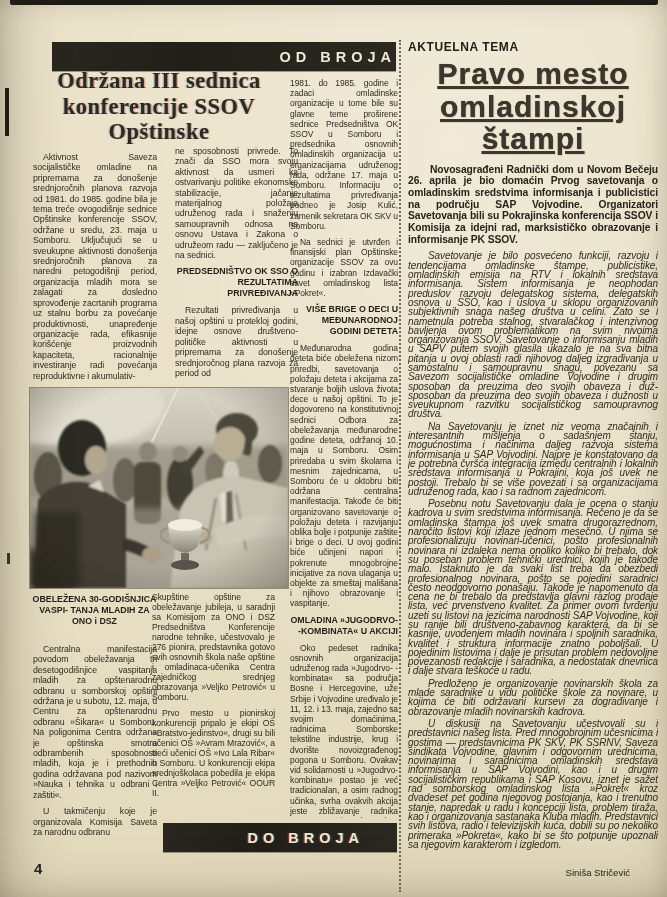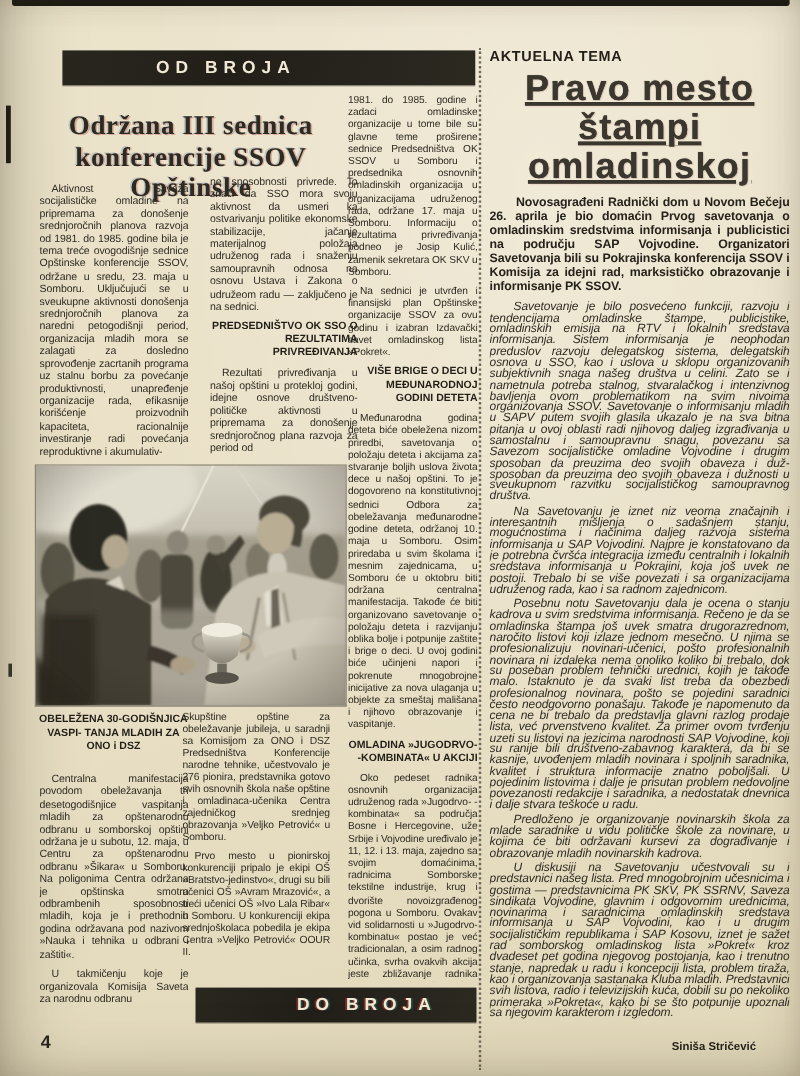--- a/index.html
+++ b/index.html
@@ -21,26 +21,26 @@
   .top-strip { position:absolute; left:10px; top:0; width:648px; height:5px; background:#1d1b16; border-radius:0 0 2px 2px; }
   .edge-mark-1 { position:absolute; left:5px; top:88px; width:4px; height:48px; background:#1d1b16; }
   .edge-mark-2 { position:absolute; left:7px; top:553px; width:3px; height:11px; background:#3a362c; }
   
   .banner {
     position:absolute; height:29px; background:linear-gradient(100deg,#2a271f,#221f19 40%,#2c2921);
     display:flex; align-items:center;
     color:#f1e9d5; font-weight:bold; font-size:14.5px; letter-spacing:5px;
     box-shadow:0 1px 0 rgba(40,35,25,.4);
   }
-  .banner-top { left:52px; top:42px; width:344px; padding-left:78px; box-sizing:border-box; }
+  .banner-top { left:52px; top:42px; width:344px; padding-left:78px; box-sizing:border-box;justify-content:flex-end; }
   .banner-bottom { left:163px; top:823px; width:234px; justify-content:flex-end; padding-right:33px; box-sizing:border-box;
     text-shadow:-1.5px 0 0 rgba(195,60,45,.55), 1.5px 0 0 rgba(40,140,120,.4); }
   
   .headline-left {
-    position:absolute; left:30px; top:92px; width:258px; text-align:center;
+    position:absolute; left:30px; top:68px; width:258px; text-align:center;
     font-family:"Liberation Serif", serif; font-weight:bold;
     font-size:22.5px; line-height:25.5px; color:#2d2a22; letter-spacing:.5px;
     text-shadow:1.3px .4px 0 rgba(165,45,40,.30), -1.3px -.3px 0 rgba(35,85,155,.22);
   }
   
   .col {
     position:absolute; text-align:justify; overflow:hidden;
     font-size:8.8px; line-height:10.4px; letter-spacing:-.1px; color:#2f2c23;
   }
   .col p { margin:0 0 6px 0; text-indent:10px; }
@@ -78,21 +78,21 @@
     color:#3b372e; letter-spacing:1px; margin:2px 0 8px 0;
     text-shadow:0 0 .7px #3b372e, 1px 1px 0 rgba(150,45,35,.12);
     text-decoration:underline;
   }
   .lead {
     font-weight:bold; font-size:10.3px; line-height:11.7px; text-align:justify;
     text-indent:22px; color:#26231c; margin:0 0 6px 0; letter-spacing:-.1px;
   }
   .rbody { height:612px; overflow:hidden; text-align:justify; font-size:10px; line-height:9.3px; letter-spacing:-.1px; color:#2f2c23;font-style:italic; }
   .rbody p { margin:0 0 3px 0; text-indent:20px; }
-  .author { text-align:right; padding-right:28px; font-weight:bold; font-size:9.5px; margin-top:4px; color:#26231c; }
+  .author { text-align:right; padding-right:28px; font-weight:normal; font-size:9.5px; margin-top:4px; color:#26231c; }
 </style>
 </head>
 <body>
 
 <div class="page">
 
   <div class="top-strip"></div>
   <div class="edge-mark-1"></div>
   <div class="edge-mark-2"></div>
 
@@ -217,22 +217,22 @@
   </div>
 
   <div class="page-number">4</div>
 
   <div class="vrule"></div>
 
   <div class="right-col">
     <div class="kicker">AKTUELNA TEMA</div>
     <div class="headline-right">
       <div>Pravo mesto</div>
+      <div>omladinskoj</div>
       <div>štampi</div>
-      <div>omladinskoj</div>
     </div>
     <div class="lead">Novosagrađeni Radnički dom u Novom Bečeju 26. aprila je bio domaćin Prvog savetovanja o omladinskim sredstvima informisanja i publicistici na području SAP Vojvodine. Organizatori Savetovanja bili su Pokrajinska konferencija SSOV i Komisija za idejni rad, marksističko obrazovanje i informisanje PK SSOV.</div>
     <div class="rbody">
       <p>Savetovanje je bilo posvećeno funkciji, razvoju i tendencijama omladinske štampe, publicistike, omladinskih emisija na RTV i lokalnih sredstava informisanja. Sistem informisanja je neophodan preduslov razvoju delegatskog sistema, delegatskih osnova u SSO, kao i uslova u sklopu organizovanih subjektivnih snaga našeg društva u celini. Zato se i nametnula potreba stalnog, stvaralačkog i intenzivnog bavljenja ovom problematikom na svim nivoima organizovanja SSOV. Savetovanje o informisanju mladih u SAPV putem svojih glasila ukazalo je na sva bitna pitanja u ovoj oblasti radi njihovog daljeg izgrađivanja u samostalnu i samoupravnu snagu, povezanu sa Savezom socijalističke omladine Vojvodine i drugim sposoban da preuzima deo svojih obaveza i duž- sposoban da preuzima deo svojih obaveza i dužnosti u sveukupnom razvitku socijalističkog samoupravnog društva.</p>
       <p>Na Savetovanju je iznet niz veoma značajnih i interesantnih mišljenja o sadašnjem stanju, mogućnostima i načinima daljeg razvoja sistema informisanja u SAP Vojvodini. Najpre je konstatovano da je potrebna čvršća integracija između centralnih i lokalnih sredstava informisanja u Pokrajini, koja još uvek ne postoji. Trebalo bi se više povezati i sa organizacijama udruženog rada, kao i sa radnom zajednicom.</p>
       <p>Posebnu notu Savetovanju dala je ocena o stanju kadrova u svim sredstvima informisanja. Rečeno je da se omladinska štampa još uvek smatra drugorazrednom, naročito listovi koji izlaze jednom mesečno. U njima se profesionalizuju novinari-učenici, pošto profesionalnih novinara ni izdaleka nema onoliko koliko bi trebalo, dok su poseban problem tehnički urednici, kojih je takođe malo. Istaknuto je da svaki list treba da obezbedi profesionalnog novinara, pošto se pojedini saradnici često neodgovorno ponašaju. Takođe je napomenuto da cena ne bi trebalo da predstavlja glavni razlog prodaje lista, već prvenstveno kvalitet. Za primer ovom tvrđenju uzeti su listovi na jezicima narodnosti SAP Vojvodine, koji su ranije bili društveno-zabavnog karaktera, da bi se kasnije, uvođenjem mladih novinara i spoljnih saradnika, kvalitet i struktura informacije znatno poboljšali. U pojedinim listovima i dalje je prisutan problem nedovoljne povezanosti redakcije i saradnika, a nedostatak dnevnica i dalje stvara teškoće u radu.</p>
       <p>Predloženo je organizovanje novinarskih škola za mlade saradnike u vidu političke škole za novinare, u kojima će biti održavani kursevi za dograđivanje i obrazovanje mladih novinarskih kadrova.</p>
       <p>U diskusiji na Savetovanju učestvovali su i predstavnici našeg lista. Pred mnogobrojnim učesnicima i gostima — predstavnicima PK SKV, PK SSRNV, Saveza sindikata Vojvodine, glavnim i odgovornim urednicima, novinarima i saradnicima omladinskih sredstava informisanja u SAP Vojvodini, kao i u drugim socijalističkim republikama i SAP Kosovu, iznet je sažet rad somborskog omladinskog lista »Pokret« kroz dvadeset pet godina njegovog postojanja, kao i trenutno stanje, napredak u radu i koncepciji lista, problem tiraža, kao i organizovanja sastanaka Kluba mladih. Predstavnici svih listova, radio i televizijskih kuća, dobili su po nekoliko primeraka »Pokreta«, kako bi se što potpunije upoznali sa njegovim karakterom i izgledom.</p>
     </div>
     <div class="author">Siniša Stričević</div>

